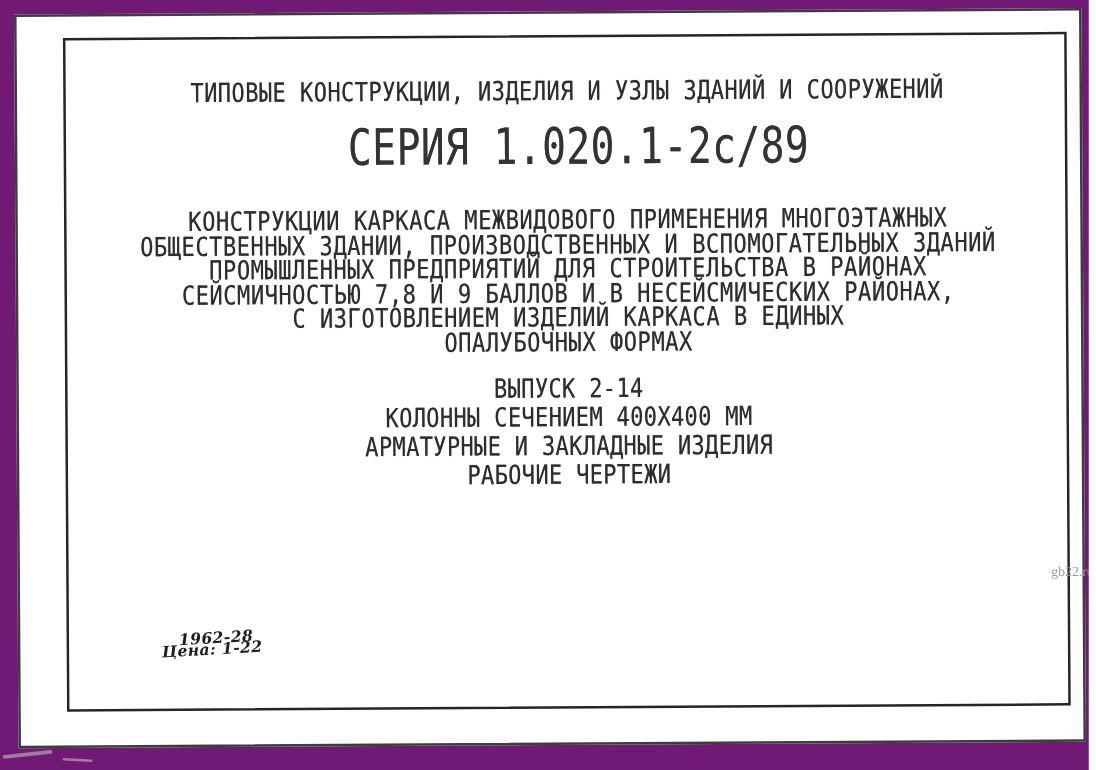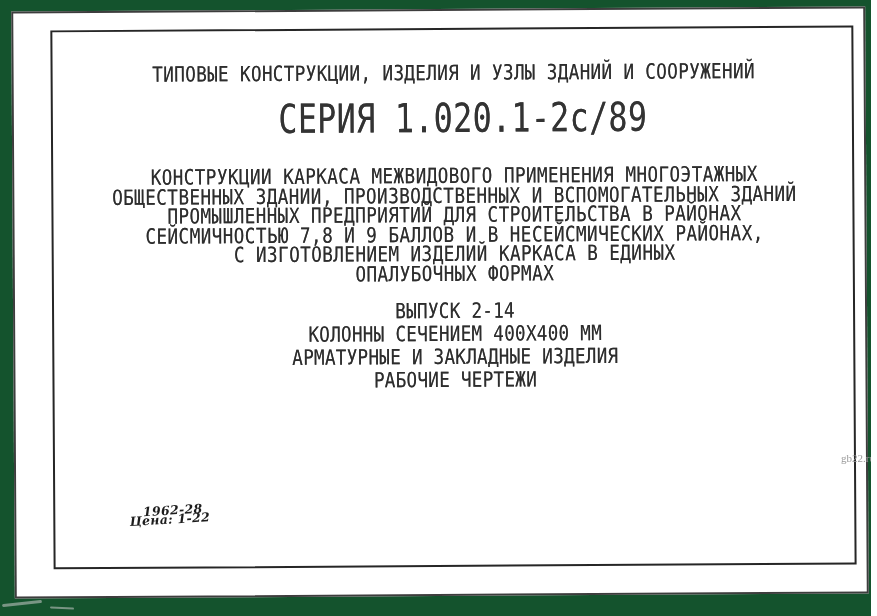--- a/index.html
+++ b/index.html
@@ -1,21 +1,21 @@
 <!DOCTYPE html>
 <html lang="ru"><head>
 <meta charset="utf-8">
 <style>
   html, body { margin: 0; padding: 0; background: #ffffff; }
 
   .screenshot {
     position: relative;
     width: 871px;
     height: 616px;
-    background: #14532d;
+    background: #701a75;
     overflow: hidden;
     font-family: "DejaVu Sans Mono", monospace;
     color: #2d2d2d;
   }
 
   
   .sheet {
     position: absolute;
     left: 13px;
     top: 9px;

